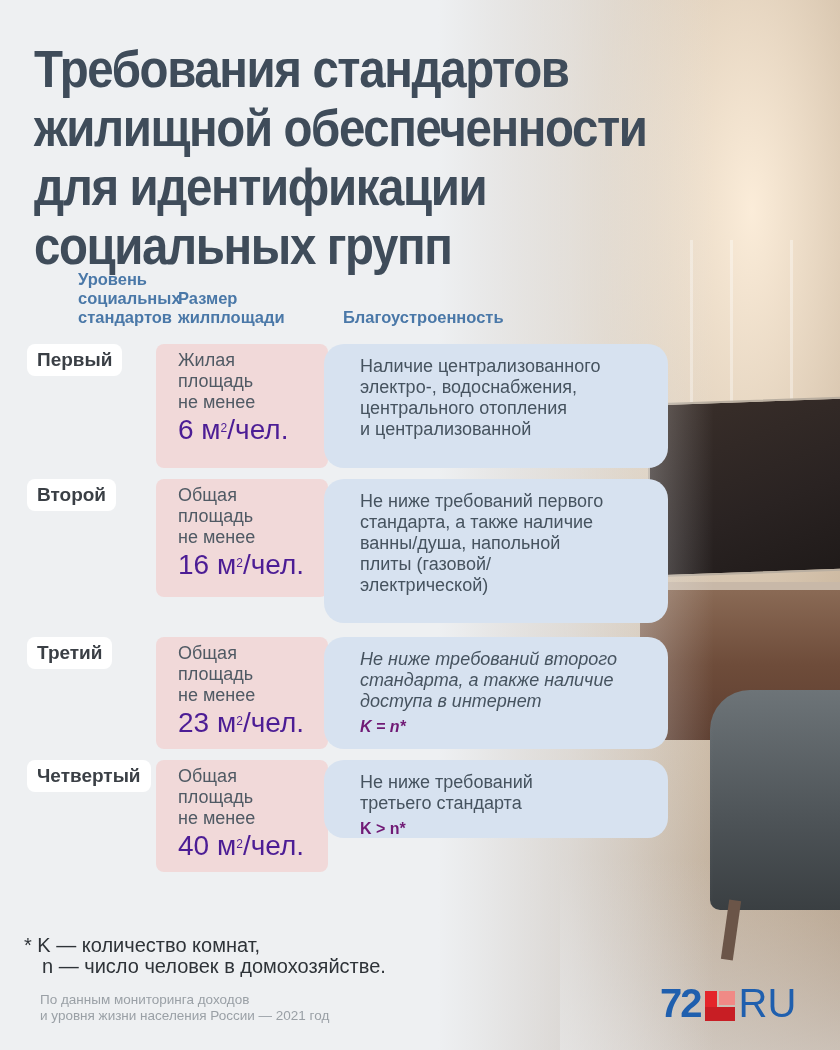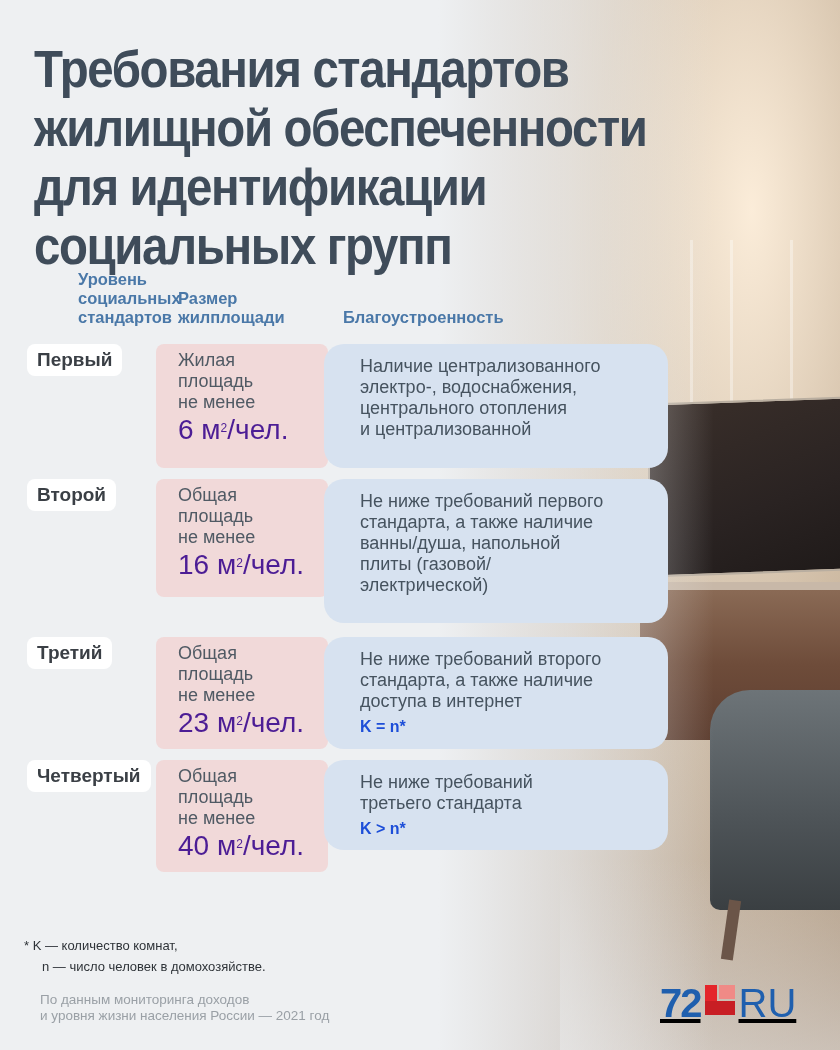--- a/index.html
+++ b/index.html
@@ -61,29 +61,29 @@
   }
   .size .line { display: block; }
   .size .value { display: block; font-size: 28px; line-height: 32px; color: #4c1d95; margin-top: 1px; }
   .size .value sup { font-size: 12px; vertical-align: top; position: relative; top: -2px; }
   .amen {
     position: absolute; left: 324px; top: 0; width: 344px;
     background: #d7e2f0; border-radius: 20px; box-sizing: border-box;
     padding: 12px 10px 6px 36px; color: #46535f; font-size: 18px; line-height: 21px;
   }
   .amen .line { display: block; }
-  .amen .formula { display: block; font-weight: 700; font-size: 16px; margin-top: 4px; color: #1d4ed8; }
-
-  .footnote { position: absolute; left: 24px; top: 935px; font-size: 13px; line-height: 21px; color: #2e3338; }
+  .amen .formula { display: block; font-weight: 700; font-size: 16px; margin-top: 4px; color: #701a75; }
+
+  .footnote { position: absolute; left: 24px; top: 935px; font-size: 20px; line-height: 21px; color: #2e3338; }
   .footnote span { display: block; }
   .footnote .l2 { padding-left: 18px; }
   .source { position: absolute; left: 40px; top: 992px; font-size: 13.5px; line-height: 16px; color: #9aa0a6; }
   .source span { display: block; }
 
-  .logo { position: absolute; left: 660px; top: 985px; height: 36px; display: flex; align-items: flex-start; text-decoration: underline; }
+  .logo { position: absolute; left: 660px; top: 985px; height: 36px; display: flex; align-items: flex-end; }
   .logo .num { font-weight: 700; font-size: 40px; color: #1f5fae; letter-spacing: -2px; line-height: 36px; }
   .logo .mark { width: 30px; height: 30px; position: relative; margin: 0 4px 0 4px; }
   .logo .mark .a { position: absolute; left: 0; top: 0; width: 12px; height: 30px; background: #e4252a; }
   .logo .mark .b { position: absolute; left: 14px; top: 0; width: 16px; height: 14px; background: #f08a86; }
   .logo .mark .c { position: absolute; left: 0; top: 16px; width: 30px; height: 14px; background: #c81e24; }
   .logo .ru { font-size: 40px; color: #1f5fae; line-height: 36px; }
 </style>
 </head>
 <body>
 
@@ -154,37 +154,37 @@
   <div class="level">Второй</div>
 </div>
 
 <div class="row" style="top:637px;">
   <div class="size" style="height:112px;">
     <span class="line">Общая</span>
     <span class="line">площадь</span>
     <span class="line">не менее</span>
     <span class="value"><span>23</span> <span>м</span><sup>2</sup><span>/чел.</span></span>
   </div>
-  <div class="amen" style="height:112px;">
+  <div class="amen" style="height:112px;font-style:italic;">
     <span class="line">Не ниже требований второго</span>
     <span class="line">стандарта, а также наличие</span>
     <span class="line">доступа в интернет</span>
     <span class="formula">K = n*</span>
   </div>
   <div class="level">Третий</div>
 </div>
 
 <div class="row" style="top:760px;">
   <div class="size" style="height:112px;">
     <span class="line">Общая</span>
     <span class="line">площадь</span>
     <span class="line">не менее</span>
     <span class="value"><span>40</span> <span>м</span><sup>2</sup><span>/чел.</span></span>
   </div>
-  <div class="amen" style="height:90px;">
+  <div class="amen" style="height:78px;">
     <span class="line">Не ниже требований</span>
     <span class="line">третьего стандарта</span>
     <span class="formula">K &gt; n*</span>
   </div>
   <div class="level">Четвертый</div>
 </div>
 
 <div class="footnote">
   <span>* K — количество комнат,</span>
   <span class="l2">n — число человек в домохозяйстве.</span>

